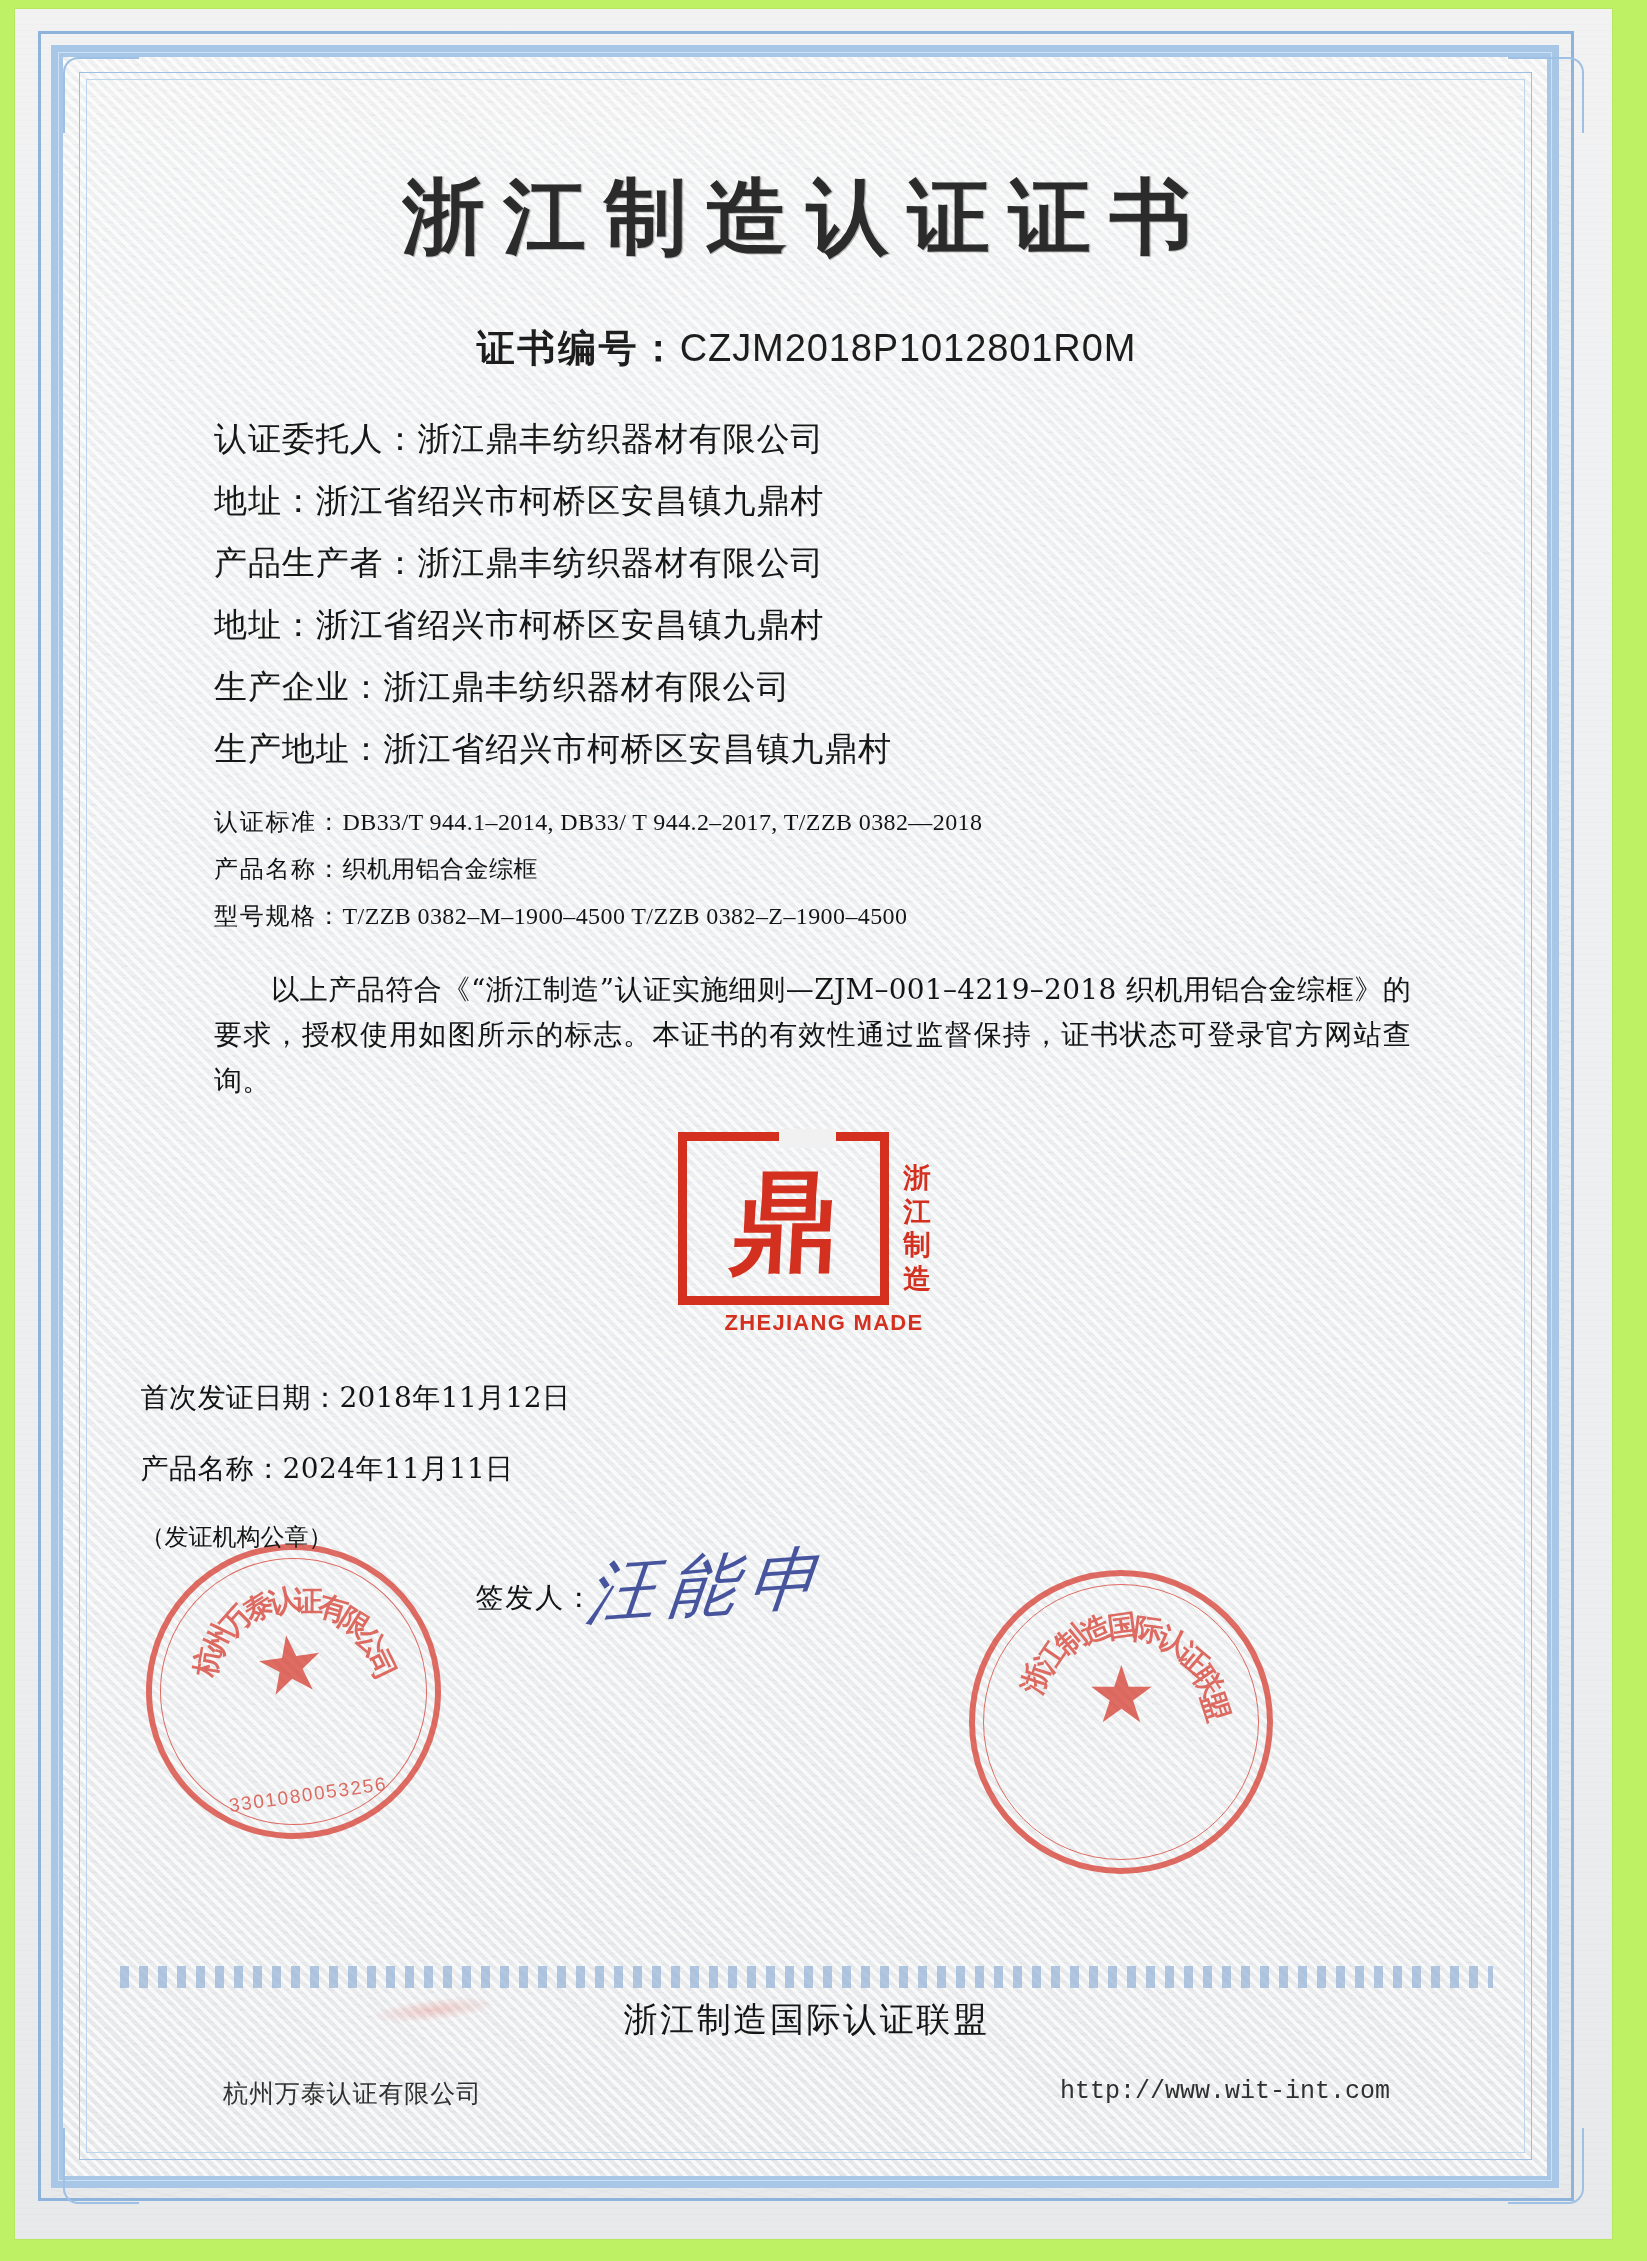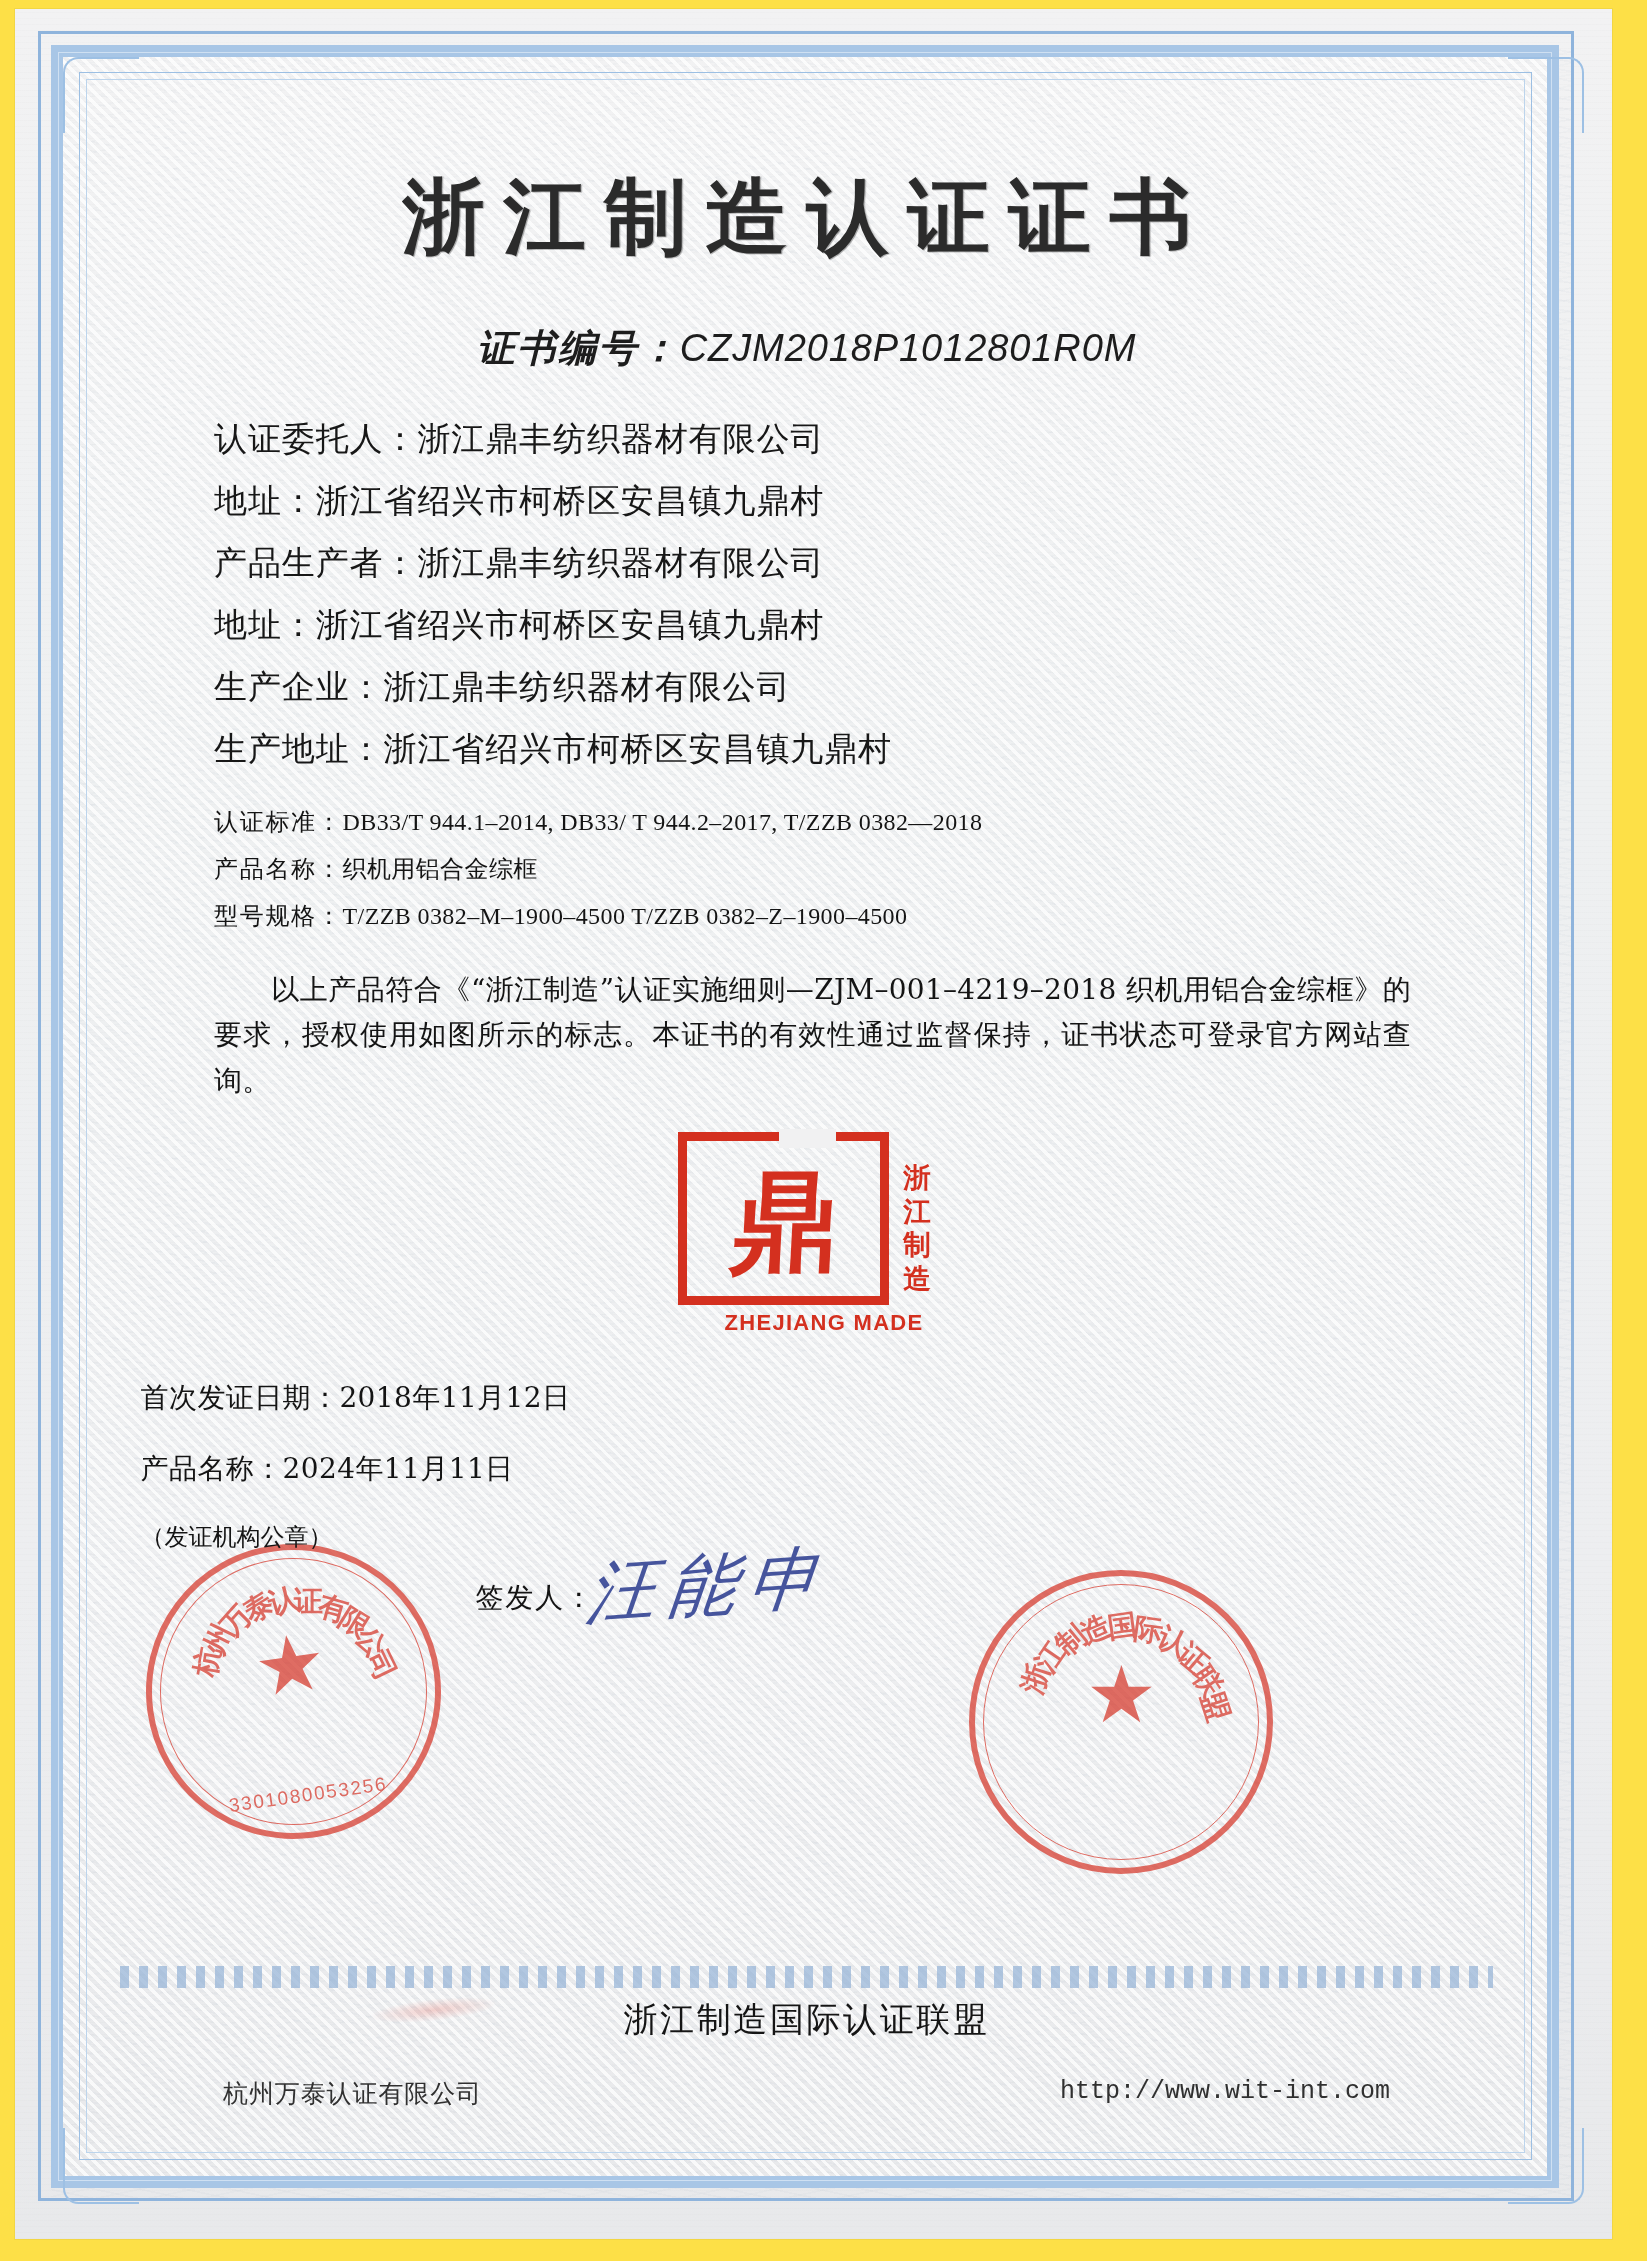--- a/index.html
+++ b/index.html
@@ -13,21 +13,21 @@
     font-family: "Liberation Serif", serif;
     position: relative;
     overflow: hidden;
   }
 
   
   #scan {
     position: absolute;
     left: 0; top: 0;
     width: 1647px; height: 2261px;
-    background: #fde047;
+    background: #bef264;
   }
   #paper {
     position: absolute;
     left: 15.4px; top: 8.6px;
     width: 1597px; height: 2230px;
     background:
       repeating-linear-gradient(
         0deg,
         rgba(0,0,0,0.012) 0px,
         rgba(0,0,0,0.012) 0.9px,
@@ -117,21 +117,20 @@
   }
 
   .cert-number {
     text-align: center;
     font-size: 38px;
     color: #1d1d1d;
     margin-top: 50px;
     letter-spacing: 0.9px;
     font-family: "Liberation Sans", sans-serif;
     font-weight: 500;
-    font-style: italic;
   }
   .cert-number .label {
     font-family: "DejaVu Serif", serif;
     font-weight: bold;
     letter-spacing: 2.6px;
   }
 
   .party-block {
     margin-top: 48px;
     padding-left: 94px;

